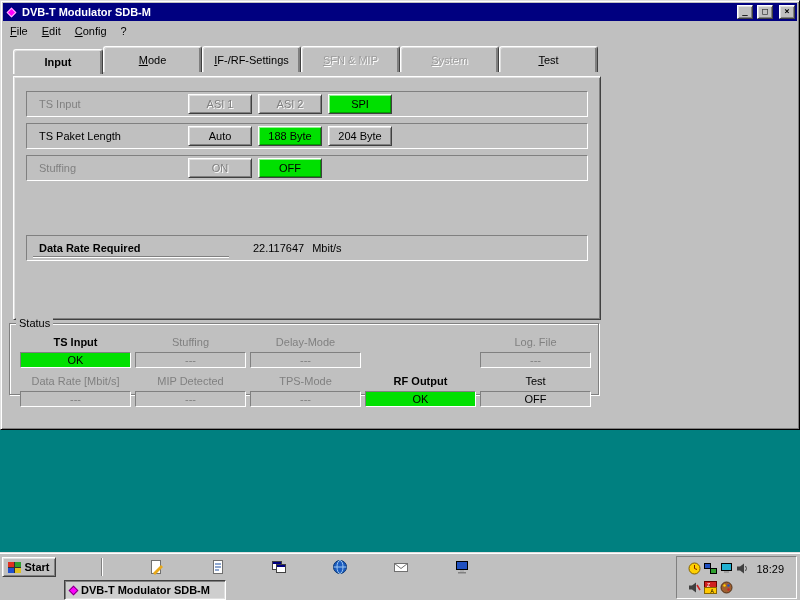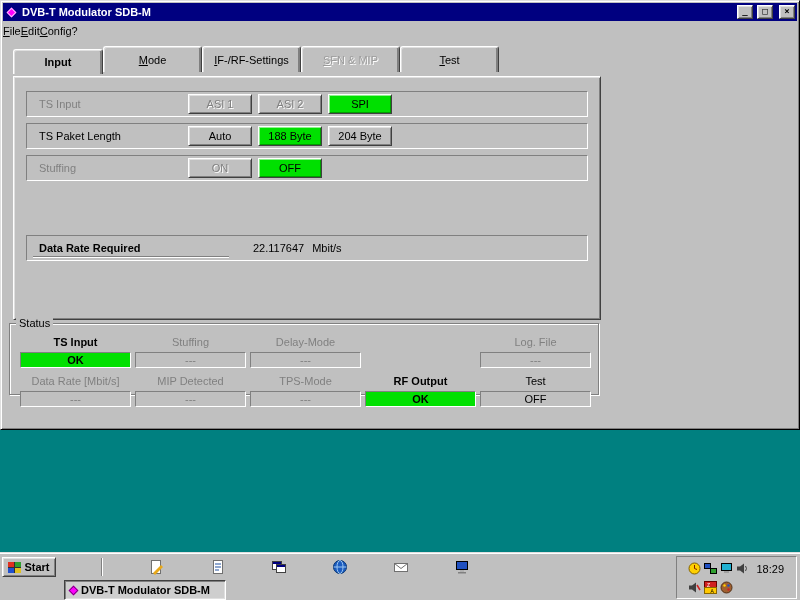--- a/index.html
+++ b/index.html
@@ -25,21 +25,21 @@
   .titlebar { height:18px; background:var(--title_blue,#000080); display:flex; align-items:center;
     padding:1px 2px; gap:4px; }
   .dmd-wrap { width:13px; height:13px; display:flex; align-items:center; justify-content:center; }
   .dmd { width:7px; height:7px; background:#ff00ff; border:1px solid #ffc0ff; transform:rotate(45deg); }
   .dmd.dark { border-color:#800080; }
   .title-text { flex:1; color:#fff; font-weight:bold; }
   .tb-btn { width:16px; height:14px; font-size:9px; line-height:11px; text-align:center;
     font-weight:bold; font-family:"DejaVu Sans Mono", monospace; cursor:default; }
   .tb-btn.close { margin-left:2px; }
   .menubar { height:19px; display:flex; align-items:center; }
-  .menu-item { display:inline-block; padding:2px 0; }
+  .menu-item { display:inline-block; padding:2px 7px; }
   .menu-item::first-letter { text-decoration:underline; }
 
   
   .tabstrip { display:flex; align-items:flex-end; height:25px; margin:7px 0 4px 10px;
     position:relative; z-index:2; }
   .tab { width:99px; height:26px; display:flex; align-items:center; justify-content:center;
     background:#c0c0c0; border-top:1px solid #fff; border-left:1px solid #fff;
     border-right:1px solid #404040; border-radius:3px 3px 0 0;
     box-shadow: inset 1px 1px 0 #dfdfdf, inset -2px 0 0 #808080; position:relative; }
   .tab .tlabel { display:inline-block; }
@@ -72,21 +72,21 @@
   .status-group { position:absolute; left:8px; top:322px; width:590px; height:72px;
     background:#c0c0c0; }
   .status-title { position:absolute; top:-7px; left:6px; background:#c0c0c0; padding:0 3px; }
   .status-grid { display:grid; grid-template-columns:repeat(5,111px); column-gap:4px; row-gap:7px;
     padding:12px 0 0 10px; }
   .scell { display:flex; flex-direction:column; }
   .slabel { height:13px; text-align:center; margin-bottom:3px; white-space:nowrap; }
   .bold { font-weight:bold; }
   .sfield { height:16px; line-height:14px; text-align:center; }
   .sfield.dash { color:#808080; }
-  .sfield.green { background:var(--active_green,#00e000); font-weight:bold; }
+  .sfield.green { background:var(--active_green,#00e000); font-weight:normal; }
 
   
   .taskbar { position:absolute; left:0; bottom:0; width:800px; height:48px; background:#c0c0c0;
     border-top:1px solid #dfdfdf; box-shadow: inset 0 1px 0 #fff; padding:3px 2px 0 2px; }
   .tb-row1 { height:22px; display:flex; align-items:center;gap:40px; }
   .start-btn { width:54px; height:20px; display:flex; align-items:center; justify-content:center;
     gap:3px; font-weight:bold; cursor:default; }
   .flag { width:13px; height:11px; display:grid; grid-template-columns:6px 6px;
     grid-template-rows:5px 5px; gap:1px; background:#303030; }
   .flag i { display:block; }
@@ -136,20 +136,23 @@
       </div>
     <div class="tab">
         <span class="tlabel">Mode</span>
       </div>
     <div class="tab">
         <span class="tlabel">IF-/RF-Settings</span>
       </div>
     <div class="tab dis">
         <span class="tlabel">SFN &amp; MIP</span>
       </div>
+    <div class="tab dis">
+        <span class="tlabel">System</span>
+      </div>
     <div class="tab">
         <span class="tlabel">Test</span>
       </div>
   </div>
 
   <div class="tab-panel">
 
     <div class="opt-row sunk1">
       <span class="opt-label gray-txt">TS Input</span>
       <span class="btn b-up dis">ASI 1</span>

